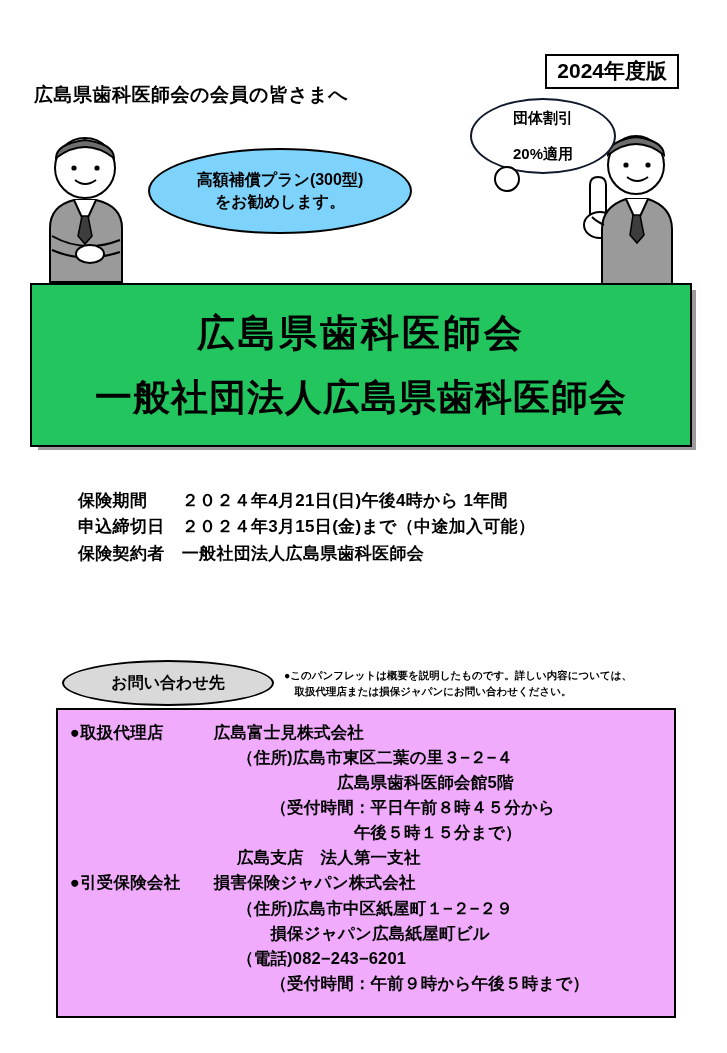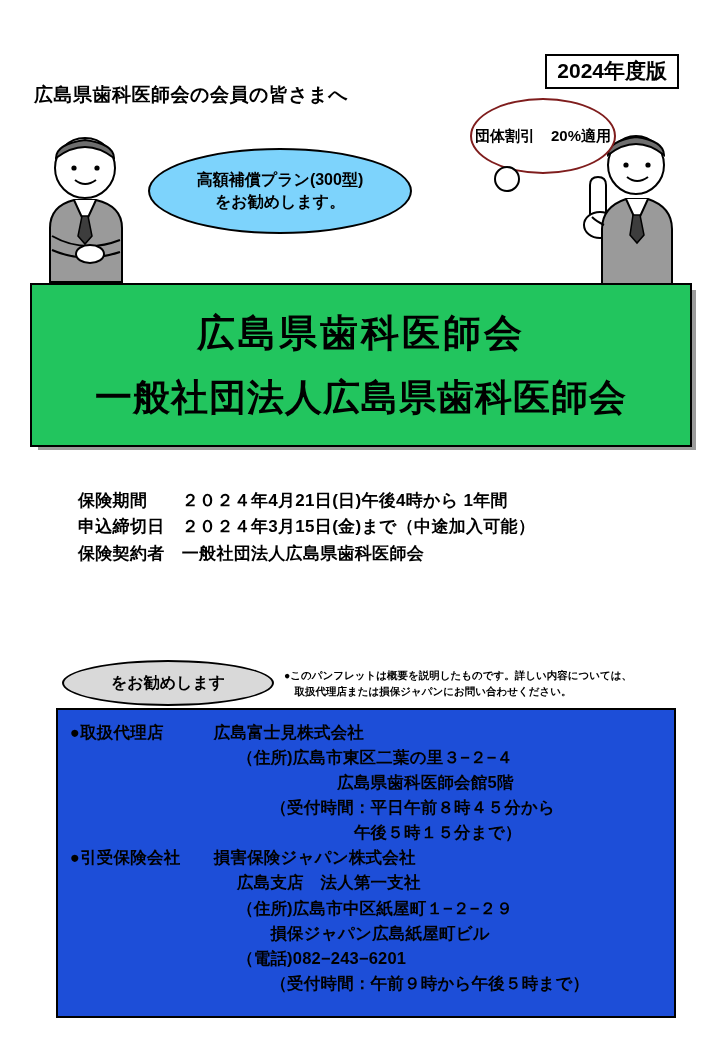--- a/index.html
+++ b/index.html
@@ -79,25 +79,25 @@
     font-weight: bold;
     line-height: 1.35;
     text-align: center;
   }
   .bubble-small {
     position: absolute;
     left: 470px;
     top: 98px;
     width: 142px;
     height: 72px;
-    border: 2px solid #7f1d1d;
+    border: 2px solid #0f172a;
     border-radius: 50% / 50%;
     background: #ffffff;
     display: flex;
-    flex-direction: row;
+    flex-direction: column;
     align-items: center;
     justify-content: center;
     font-size: 15px;
     font-weight: bold;
     line-height: 1.35;
     text-align: center;
     gap: 16px;
   }
   .bubble-small:after {
     content: "";
@@ -188,21 +188,21 @@
   }
 
   
   .contact-box {
     position: absolute;
     left: 56px;
     top: 708px;
     width: 620px;
     height: 310px;
     border: 2px solid #000;
-    background: #1d4ed8;
+    background: #f0abfc;
     padding: 10px 0 0 0;
     box-sizing: border-box;
   }
   .cb-line {
     font-size: 16.5px;
     font-weight: bold;
     line-height: 1.52;
     white-space: pre;
     letter-spacing: 0.2px;
   }
@@ -270,34 +270,34 @@
     <div class="title-line1">広島県歯科医師会</div>
     <div class="title-line2">一般社団法人広島県歯科医師会</div>
   </div>
 
   <div class="terms">
     <div class="row">保険期間　　２０２４年4月21日(日)午後4時から 1年間</div>
     <div class="row">申込締切日　２０２４年3月15日(金)まで（中途加入可能）</div>
     <div class="row">保険契約者　一般社団法人広島県歯科医師会</div>
   </div>
 
-  <div class="contact-oval">をお勧めします</div>
+  <div class="contact-oval">お問い合わせ先</div>
 
   <div class="note">
     <div>●このパンフレットは概要を説明したものです。詳しい内容については、</div>
     <div>　取扱代理店または損保ジャパンにお問い合わせください。</div>
   </div>
 
   <div class="contact-box">
     <div class="cb-line cb-pad">●取扱代理店　　　広島富士見株式会社</div>
     <div class="cb-line cb-pad">　　　　　　　　　　（住所)広島市東区二葉の里３−２−４</div>
     <div class="cb-line cb-pad">　　　　　　　　　　　　　　　　広島県歯科医師会館5階</div>
     <div class="cb-line cb-pad">　　　　　　　　　　　　（受付時間：平日午前８時４５分から</div>
     <div class="cb-line cb-pad">　　　　　　　　　　　　　　　　　午後５時１５分まで）</div>
+    <div class="cb-line cb-pad">　　　　　　　　　　広島支店　法人第一支社</div>
     <div class="cb-line cb-pad">●引受保険会社　　損害保険ジャパン株式会社</div>
-    <div class="cb-line cb-pad">　　　　　　　　　　広島支店　法人第一支社</div>
     <div class="cb-line cb-pad">　　　　　　　　　　（住所)広島市中区紙屋町１−２−２９</div>
     <div class="cb-line cb-pad">　　　　　　　　　　　　損保ジャパン広島紙屋町ビル</div>
     <div class="cb-line cb-pad">　　　　　　　　　　（電話)082−243−6201</div>
     <div class="cb-line cb-pad">　　　　　　　　　　　　（受付時間：午前９時から午後５時まで）</div>
   </div>
 
 </div>
 
 </body></html>

